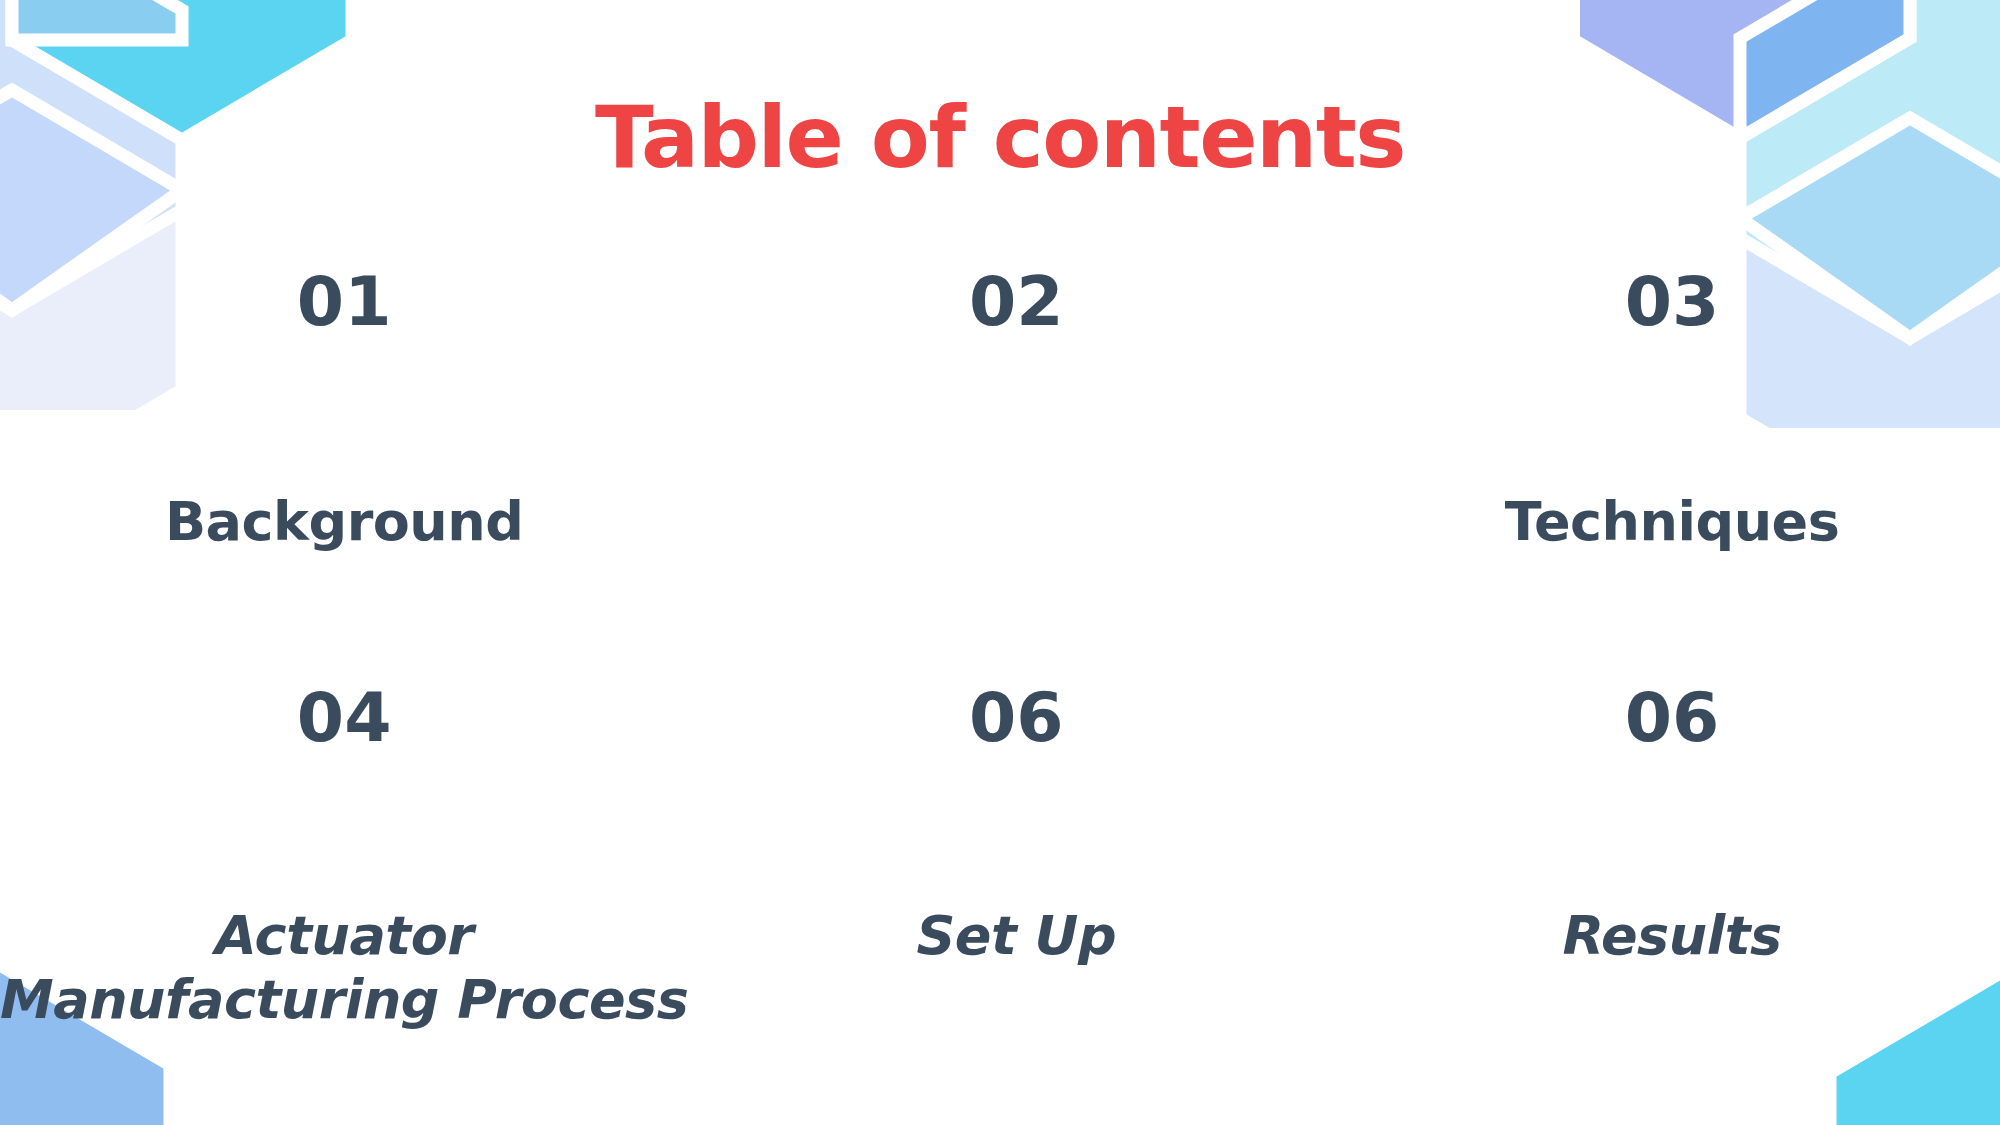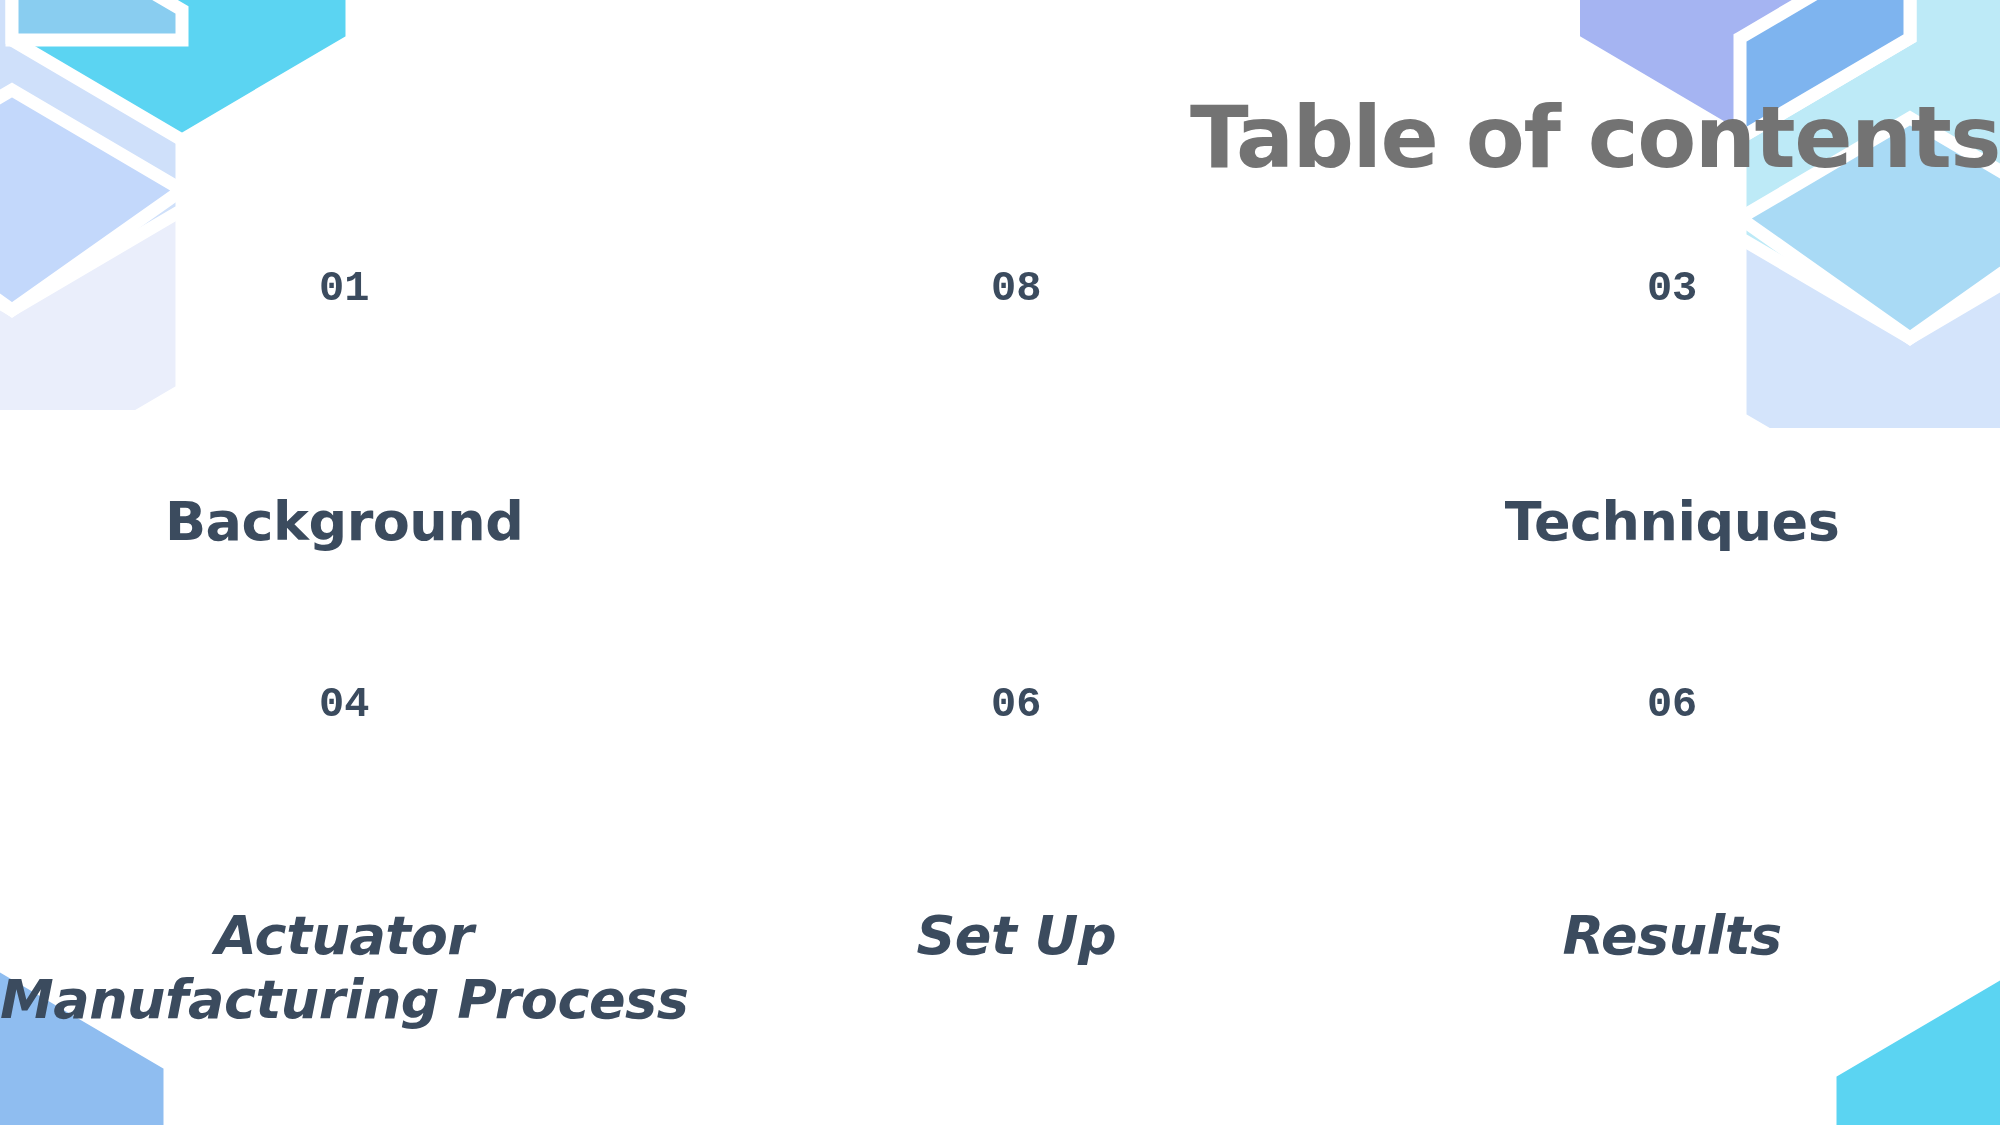--- a/index.html
+++ b/index.html
@@ -30,48 +30,47 @@
   .deco-tr { right: -120px; top: -152px; }
   .deco-bl { left: -150px;  bottom: -150px; }
   .deco-br { right: -150px; bottom: -158px; }
 
   
   .title {
     position: absolute;
     top: 92px;
     left: 0;
     width: 2000px;
-    text-align: right;
+    text-align: center;
     font-size: 86px;
     font-weight: 700;
     letter-spacing: -1.5px;
-    color: #737373;
+    color: #ef4444;
     line-height: 1.05;
   }
 
   
   .toc-grid {
     position: absolute;
     top: 268px;
     left: 0;
     width: 2000px;
     display: grid;
     grid-template-columns: repeat(3, 1fr);
     grid-template-rows: 210px 170px 210px 170px;
     align-items: start;
     justify-items: center;
   }
   .toc-num {
-    font-size: 42px;
+    font-size: 68px;
     font-weight: 700;
     color: #3b4b5e;
     letter-spacing: 0px;
     line-height: 1;
     text-align: center;
-    font-family: Liberation Mono, monospace;
   }
   .toc-label {
     font-size: 54px;
     font-weight: 700;
     color: #3b4b5e;
     letter-spacing: -0.5px;
     line-height: 1.18;
     text-align: center;
     white-space: nowrap;
   }
@@ -128,21 +127,21 @@
     <svg class="deco-br" width="430" height="430" viewBox="0 0 430 430">
       <polygon points="280,120 450,220 450,420 280,520 110,420 110,220" fill="#5bd4f2" stroke="#ffffff" stroke-width="13"></polygon>
     </svg>
   </div>
 
   <div class="title">Table of contents</div>
 
   <div class="toc-grid">
 
     <div class="toc-num r1n c1">01</div>
-    <div class="toc-num r1n c2">08</div>
+    <div class="toc-num r1n c2">02</div>
     <div class="toc-num r1n c3">03</div>
 
     <div class="toc-label r1l c1">Background</div>
     <div class="toc-label r1l c3">Techniques</div>
 
     <div class="toc-num r2n c1">04</div>
     <div class="toc-num r2n c2">06</div>
     <div class="toc-num r2n c3">06</div>
 
     <div class="toc-label r2l c1">Actuator<br>Manufacturing Process</div>

